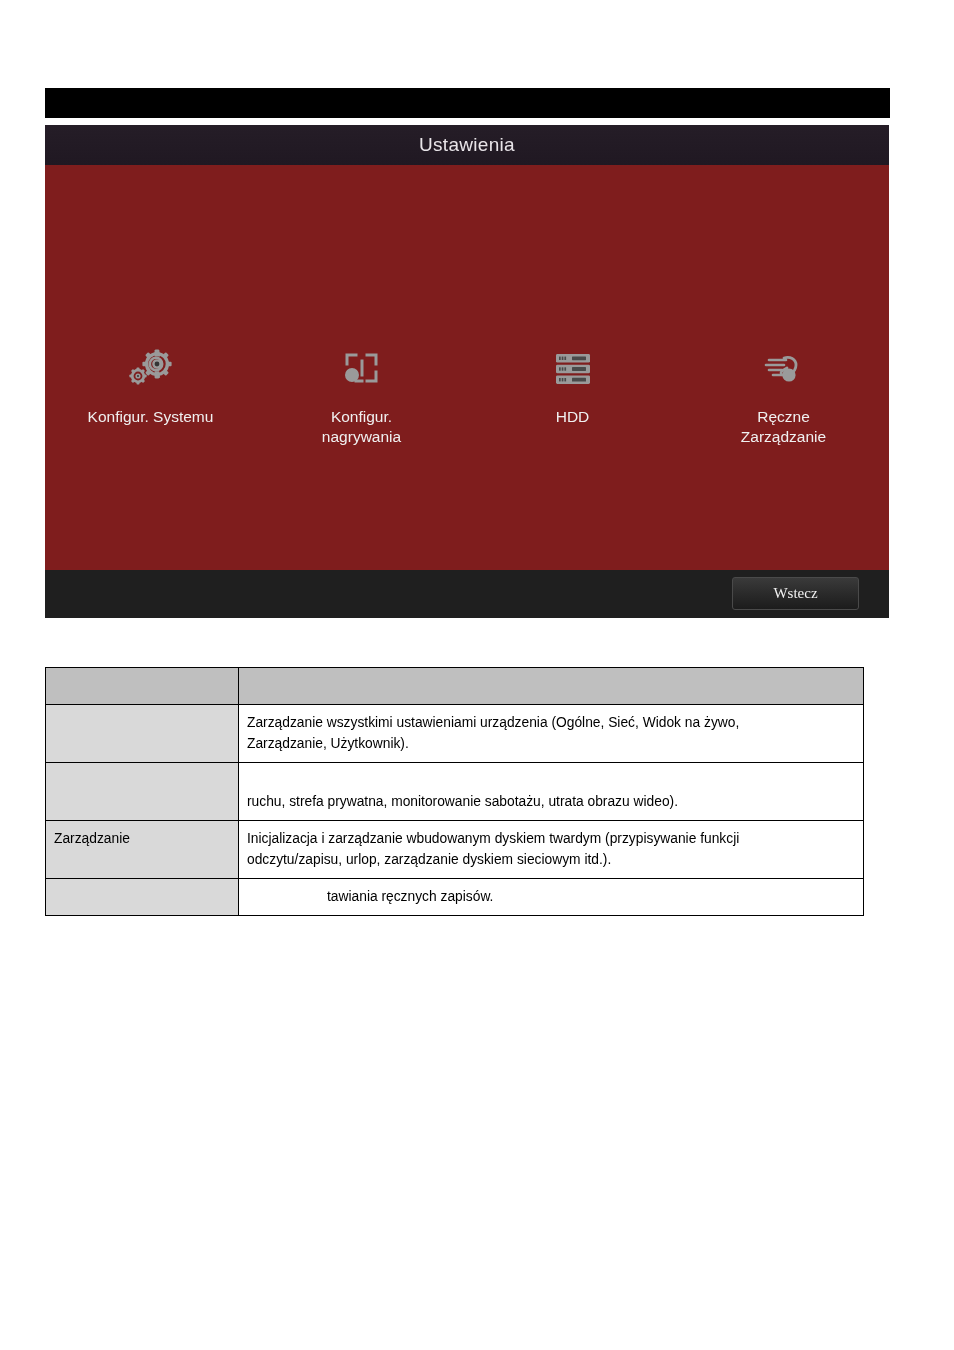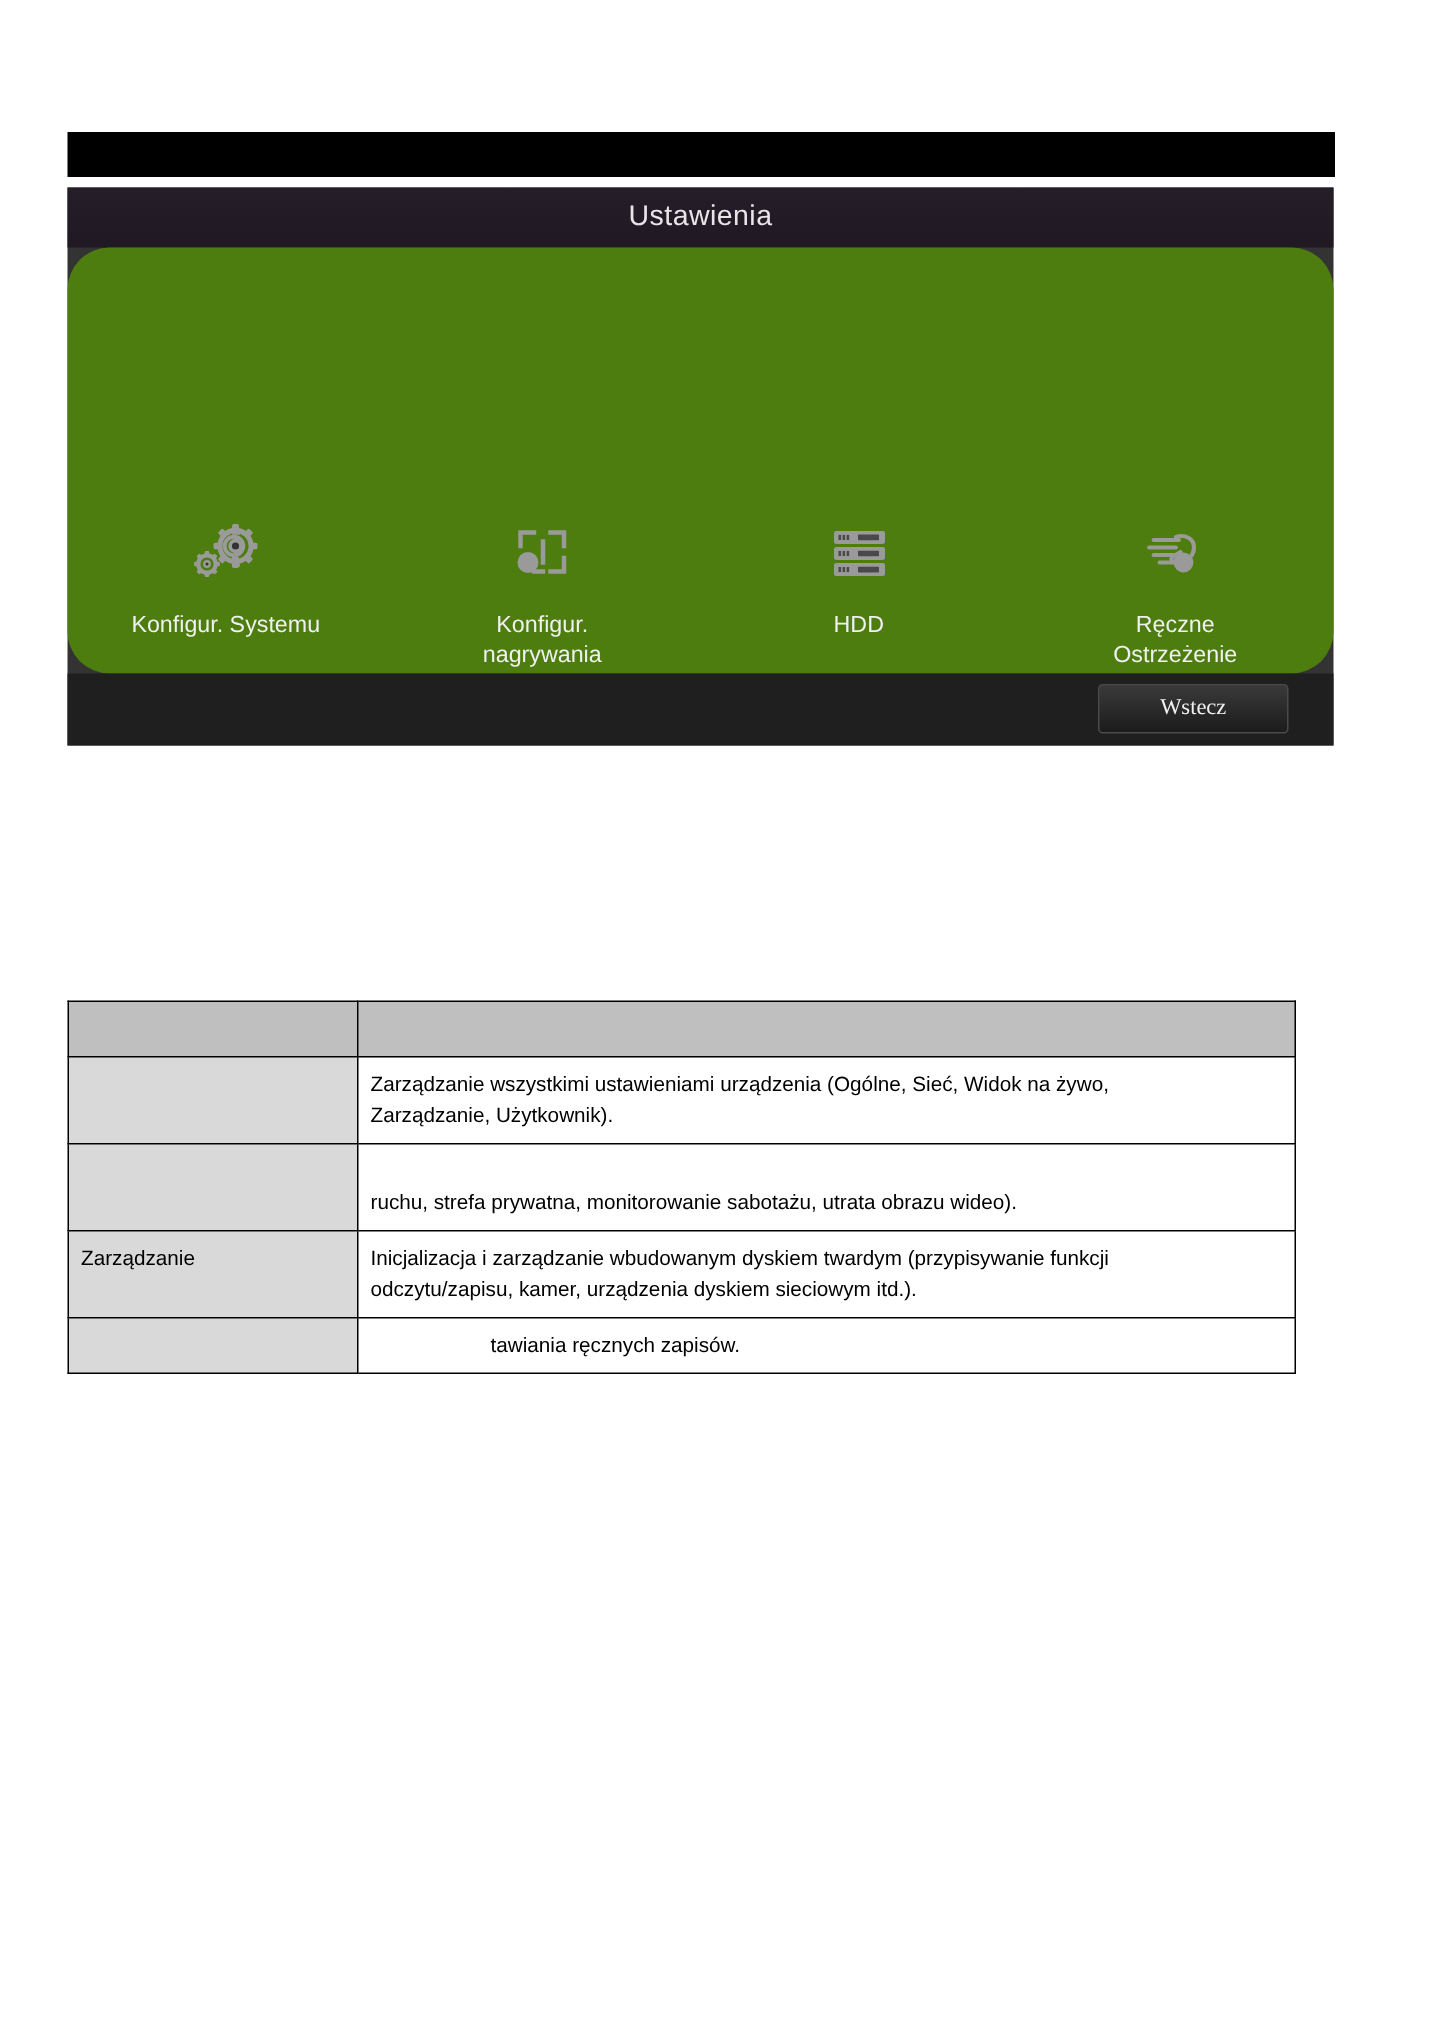--- a/index.html
+++ b/index.html
@@ -45,24 +45,23 @@
     justify-content: center;
   }
   .dvr-title {
     color: #e8e4e8;
     font-size: 19px;
     letter-spacing: 0.3px;
     font-family: "Liberation Sans", sans-serif;
   }
 
   .dvr-body {
-    background: #4d7c0f;
-    height: 284px;
+    background: #7f1d1d;
+    height: 405px;
     position: relative;
-    border-radius: 28px;
   }
 
   .icon-row {
     position: absolute;
     left: 0;
     top: 180px;
     width: 100%;
     display: flex;
     align-items: flex-start;
   }
@@ -260,21 +259,21 @@
                 <path d="M9 12 L26 12"></path>
                 <path d="M6 17 L24 17"></path>
                 <path d="M9 22 L22 22"></path>
                 <path d="M13 27 L22 27"></path>
               </g>
               <path d="M24 10 C30 8 36 11 36 17 C36 21 34 24 30 26 L24 27 C21 27.4 20 25 22 23 L27 20" stroke="#9a9a9a" stroke-width="2.8" fill="none" stroke-linejoin="round" stroke-linecap="round"></path>
               <circle cx="29" cy="27" r="6.6" fill="#9a9a9a"></circle>
             </svg>
           </span>
           <span class="icon-label">Ręczne
-Ostrzeżenie</span>
+Zarządzanie</span>
         </div>
 
       </div>
     </div>
 
     <div class="dvr-footer">
       <div class="btn-back">Wstecz</div>
     </div>
 
   </div>
@@ -301,21 +300,21 @@
         <span class="cell-pad-top">&nbsp;</span>
         <span>ruchu, strefa prywatna, monitorowanie sabotażu, utrata obrazu wideo).</span>
       </td>
     </tr>
 
 
     <tr>
       <td class="col-name">Zarządzanie</td>
       <td class="col-desc">
         <span>Inicjalizacja i zarządzanie wbudowanym dyskiem twardym (przypisywanie funkcji</span><br>
-        <span>odczytu/zapisu, kamer, urządzenia dyskiem sieciowym itd.).</span>
+        <span>odczytu/zapisu, urlop, zarządzanie dyskiem sieciowym itd.).</span>
       </td>
     </tr>
 
     <tr>
       <td class="col-name"></td>
       <td class="col-desc">
         <span class="cell-indent" style="padding-left:80px">tawiania ręcznych zapisów.</span>
       </td>
     </tr>
 

